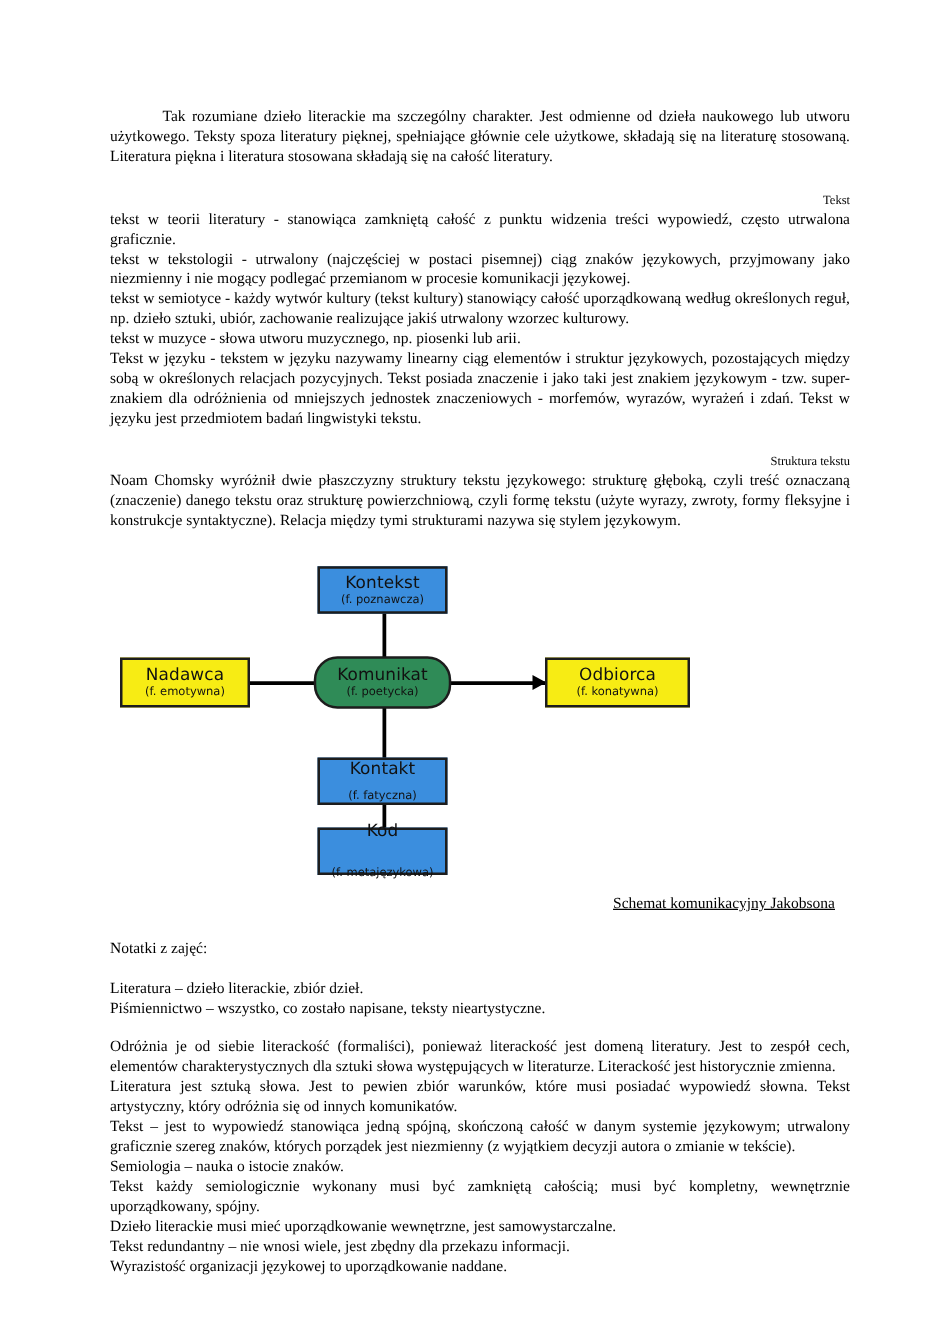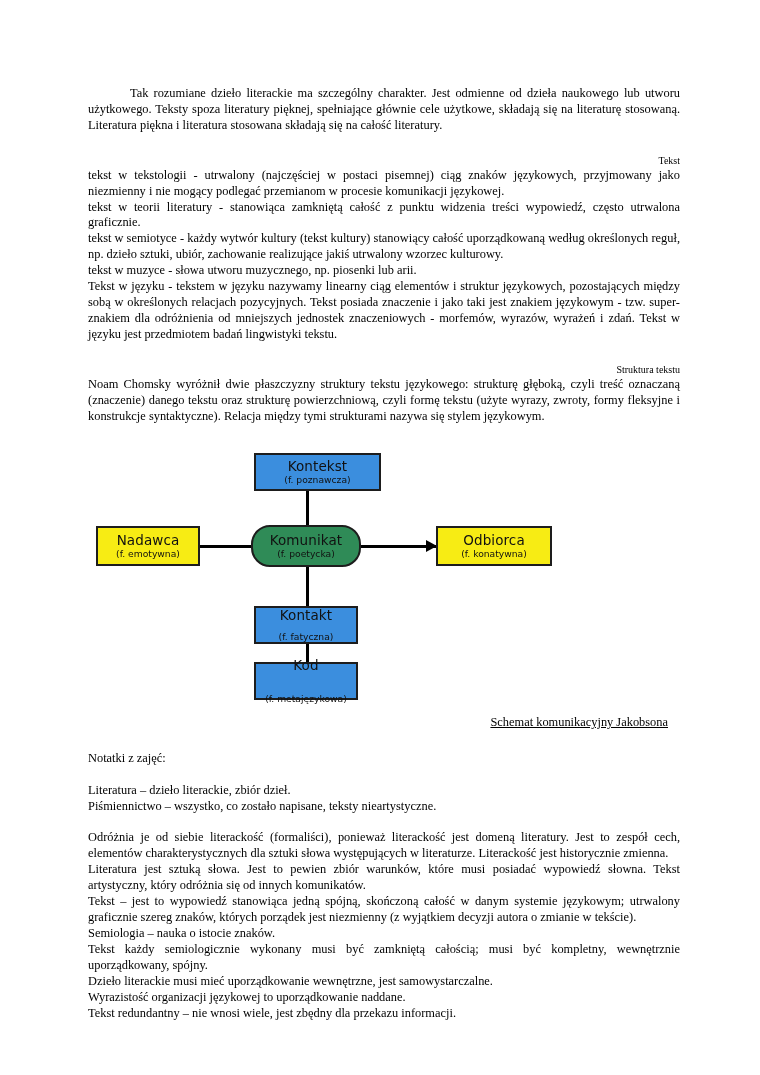--- a/index.html
+++ b/index.html
@@ -118,22 +118,22 @@
 </head>
 <body>
 
 <div class="page">
 
   <p class="body-text indent">Tak rozumiane dzieło literackie ma szczególny charakter. Jest odmienne od dzieła naukowego lub utworu użytkowego. Teksty spoza literatury pięknej, spełniające głównie cele użytkowe, składają się na literaturę stosowaną. Literatura piękna i literatura stosowana składają się na całość literatury.</p>
 
   <div class="gap-lg"></div>
 
   <h2 class="heading">Tekst</h2>
+  <p class="body-text">tekst w teorii literatury - stanowiąca zamkniętą całość z punktu widzenia treści wypowiedź, często utrwalona graficznie.</p>
   <p class="body-text">tekst w tekstologii - utrwalony (najczęściej w postaci pisemnej) ciąg znaków językowych, przyjmowany jako niezmienny i nie mogący podlegać przemianom w procesie komunikacji językowej.</p>
-  <p class="body-text">tekst w teorii literatury - stanowiąca zamkniętą całość z punktu widzenia treści wypowiedź, często utrwalona graficznie.</p>
   <p class="body-text">tekst w semiotyce - każdy wytwór kultury (tekst kultury) stanowiący całość uporządkowaną według określonych reguł, np. dzieło sztuki, ubiór, zachowanie realizujące jakiś utrwalony wzorzec kulturowy.</p>
   <p class="body-text">tekst w muzyce - słowa utworu muzycznego, np. piosenki lub arii.</p>
   <p class="body-text">Tekst w języku - tekstem w języku nazywamy linearny ciąg elementów i struktur językowych, pozostających między sobą w określonych relacjach pozycyjnych. Tekst posiada znaczenie i jako taki jest znakiem językowym - tzw. super-znakiem dla odróżnienia od mniejszych jednostek znaczeniowych - morfemów, wyrazów, wyrażeń i zdań. Tekst w języku jest przedmiotem badań lingwistyki tekstu.</p>
 
   <div class="gap-lg"></div>
 
   <h2 class="heading">Struktura tekstu</h2>
   <p class="body-text">Noam Chomsky wyróżnił dwie płaszczyzny struktury tekstu językowego: strukturę głęboką, czyli treść oznaczaną (znaczenie) danego tekstu oraz strukturę powierzchniową, czyli formę tekstu (użyte wyrazy, zwroty, formy fleksyjne i konstrukcje syntaktyczne). Relacja między tymi strukturami nazywa się stylem językowym.</p>
 
   <div class="gap-xl"></div>
@@ -144,21 +144,21 @@
       <div class="conn-v" style="left:218px; top:38px; height:46px;"></div>
       <div class="conn-v" style="left:218px; top:110px; height:46px;"></div>
       <div class="conn-v" style="left:218px; top:193px; height:26px;"></div>
 
       <div class="conn-h" style="left:108px; top:94px; width:90px;"></div>
       <div class="arrow-head" style="left:196px; top:89px;"></div>
 
       <div class="conn-h" style="left:268px; top:94px; width:82px;"></div>
       <div class="arrow-head" style="left:338px; top:89px;"></div>
 
-      <div class="node blue" style="left:166px; top:2px; width:127px; height:38px;">
+      <div class="node blue" style="left:166px; top:2px; width:104px; height:38px;">
         <span class="title">Kontekst</span>
         <span class="sub">(f. poznawcza)</span>
       </div>
 
       <div class="node yellow" style="left:8px; top:75px; width:104px; height:40px;">
         <span class="title">Nadawca</span>
         <span class="sub">(f. emotywna)</span>
       </div>
 
       <div class="node green" style="left:163px; top:74px; width:110px; height:42px;border-radius:19px;">
@@ -196,16 +196,16 @@
   <p class="body-text">Piśmiennictwo – wszystko, co zostało napisane, teksty nieartystyczne.</p>
 
   <div class="blank-line"></div>
 
   <p class="body-text">Odróżnia je od siebie literackość (formaliści), ponieważ literackość jest domeną literatury. Jest to zespół cech, elementów charakterystycznych dla sztuki słowa występujących w literaturze. Literackość jest historycznie zmienna.</p>
   <p class="body-text">Literatura jest sztuką słowa. Jest to pewien zbiór warunków, które musi posiadać wypowiedź słowna. Tekst artystyczny, który odróżnia się od innych komunikatów.</p>
   <p class="body-text">Tekst – jest to wypowiedź stanowiąca jedną spójną, skończoną całość w danym systemie językowym; utrwalony graficznie szereg znaków, których porządek jest niezmienny (z wyjątkiem decyzji autora o zmianie w tekście).</p>
   <p class="body-text">Semiologia – nauka o istocie znaków.</p>
   <p class="body-text">Tekst każdy semiologicznie wykonany musi być zamkniętą całością; musi być kompletny, wewnętrznie uporządkowany, spójny.</p>
   <p class="body-text">Dzieło literackie musi mieć uporządkowanie wewnętrzne, jest samowystarczalne.</p>
+  <p class="body-text">Tekst redundantny – nie wnosi wiele, jest zbędny dla przekazu informacji.</p>
   <p class="body-text">Wyrazistość organizacji językowej to uporządkowanie naddane.</p>
-  <p class="body-text">Tekst redundantny – nie wnosi wiele, jest zbędny dla przekazu informacji.</p>
 
 </div>
 
 </body></html>

